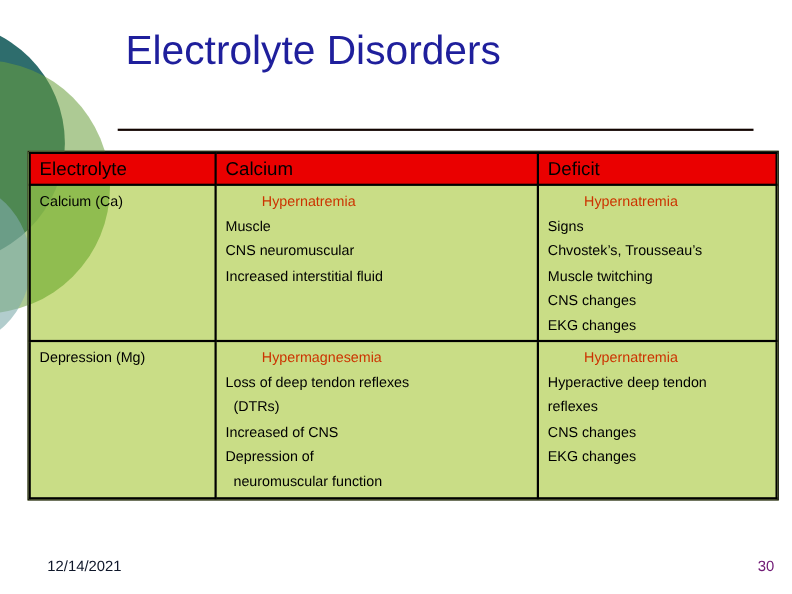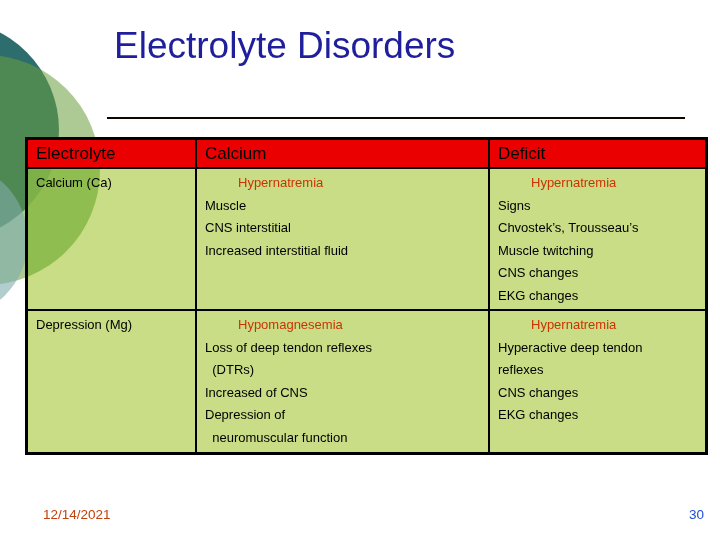--- a/index.html
+++ b/index.html
@@ -29,22 +29,22 @@
         table-layout:fixed;}
   th{background:var(--header-bg,#EA0000);border:2px solid #000;text-align:left;
      font-weight:400;font-size:17px;color:#000;padding:2px 8px;height:23px;}
   td{border:2px solid #000;vertical-align:top;padding:3px 8px 2px;font-size:13px;color:#000;}
   thead tr{height:27px;}
   tr.row1{height:142px;}
   .line{line-height:22.5px;white-space:pre-wrap;}
   .em{color:var(--emphasis-text,#CC3300);margin-left:33px;}
 
   
-  .footer-date{position:absolute;left:43px;top:507px;font-size:13.5px;color:#c2410c;z-index:2;}
-  .footer-page{position:absolute;right:16px;top:507px;font-size:13.5px;color:#1d4ed8;z-index:2;text-align:right;}
+  .footer-date{position:absolute;left:43px;top:507px;font-size:13.5px;color:#0f172a;z-index:2;}
+  .footer-page{position:absolute;right:16px;top:507px;font-size:13.5px;color:#701a75;z-index:2;text-align:right;}
 </style>
 </head>
 <body style="--title-text: #1F1F9C; --header-bg: #EA0000; --cell-bg: #C9DD86; --emphasis-text: #CC3300; --deco-teal: #2E6D6D;">
 
 <div class="slide">
 
   <div class="circle c-dark"></div>
   <div class="circle c-green"></div>
   <div class="circle c-light"></div>
 
@@ -70,38 +70,38 @@
         </tr>
       </thead>
       <tbody>
           <tr class="row1">
             <td>
               <div class="line">Calcium (Ca)</div>
             </td>
             <td>
               <div class="line em">Hypernatremia</div>
               <div class="line">Muscle</div>
-              <div class="line">CNS interstitial</div>
+              <div class="line">CNS neuromuscular</div>
               <div class="line">Increased interstitial fluid</div>
             </td>
             <td>
               <div class="line em">Hypernatremia</div>
               <div class="line">Signs</div>
               <div class="line">Chvostek’s, Trousseau’s</div>
               <div class="line">Muscle twitching</div>
               <div class="line">CNS changes</div>
               <div class="line">EKG changes</div>
             </td>
           </tr>
           <tr class="row2">
             <td>
               <div class="line">Depression (Mg)</div>
             </td>
             <td>
-              <div class="line em">Hypomagnesemia</div>
+              <div class="line em">Hypermagnesemia</div>
               <div class="line">Loss of deep tendon reflexes
   (DTRs)</div>
               <div class="line">Increased of CNS</div>
               <div class="line">Depression of
   neuromuscular function</div>
             </td>
             <td>
               <div class="line em">Hypernatremia</div>
               <div class="line">Hyperactive deep tendon
 reflexes</div>

